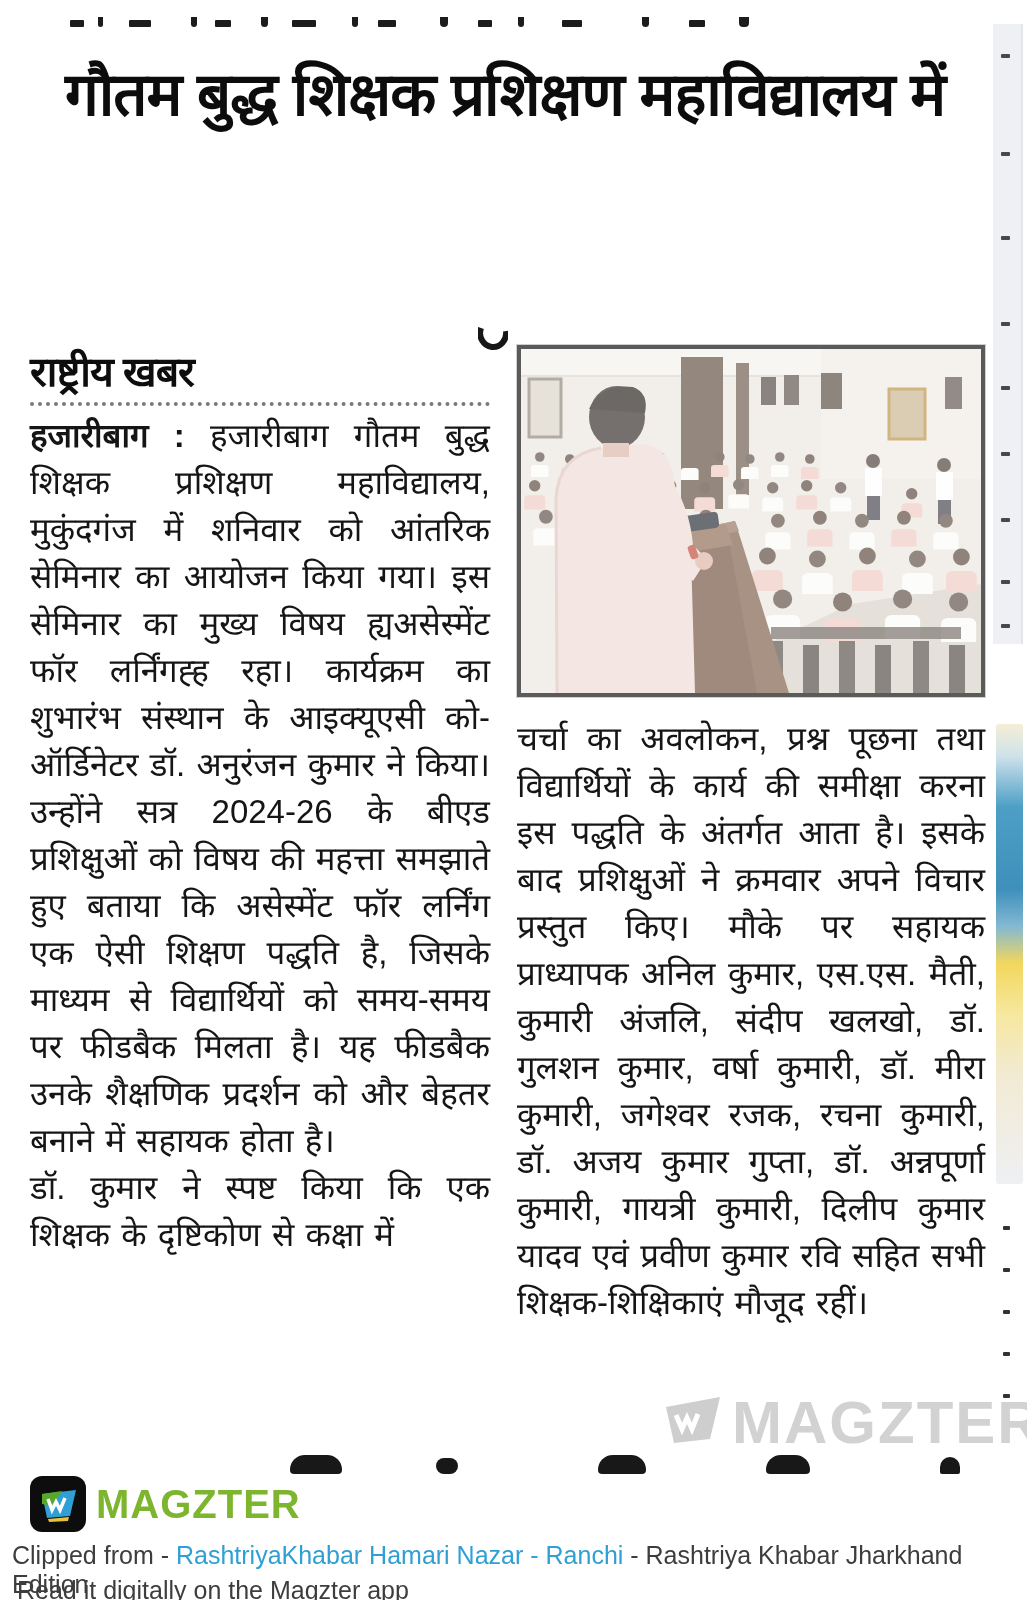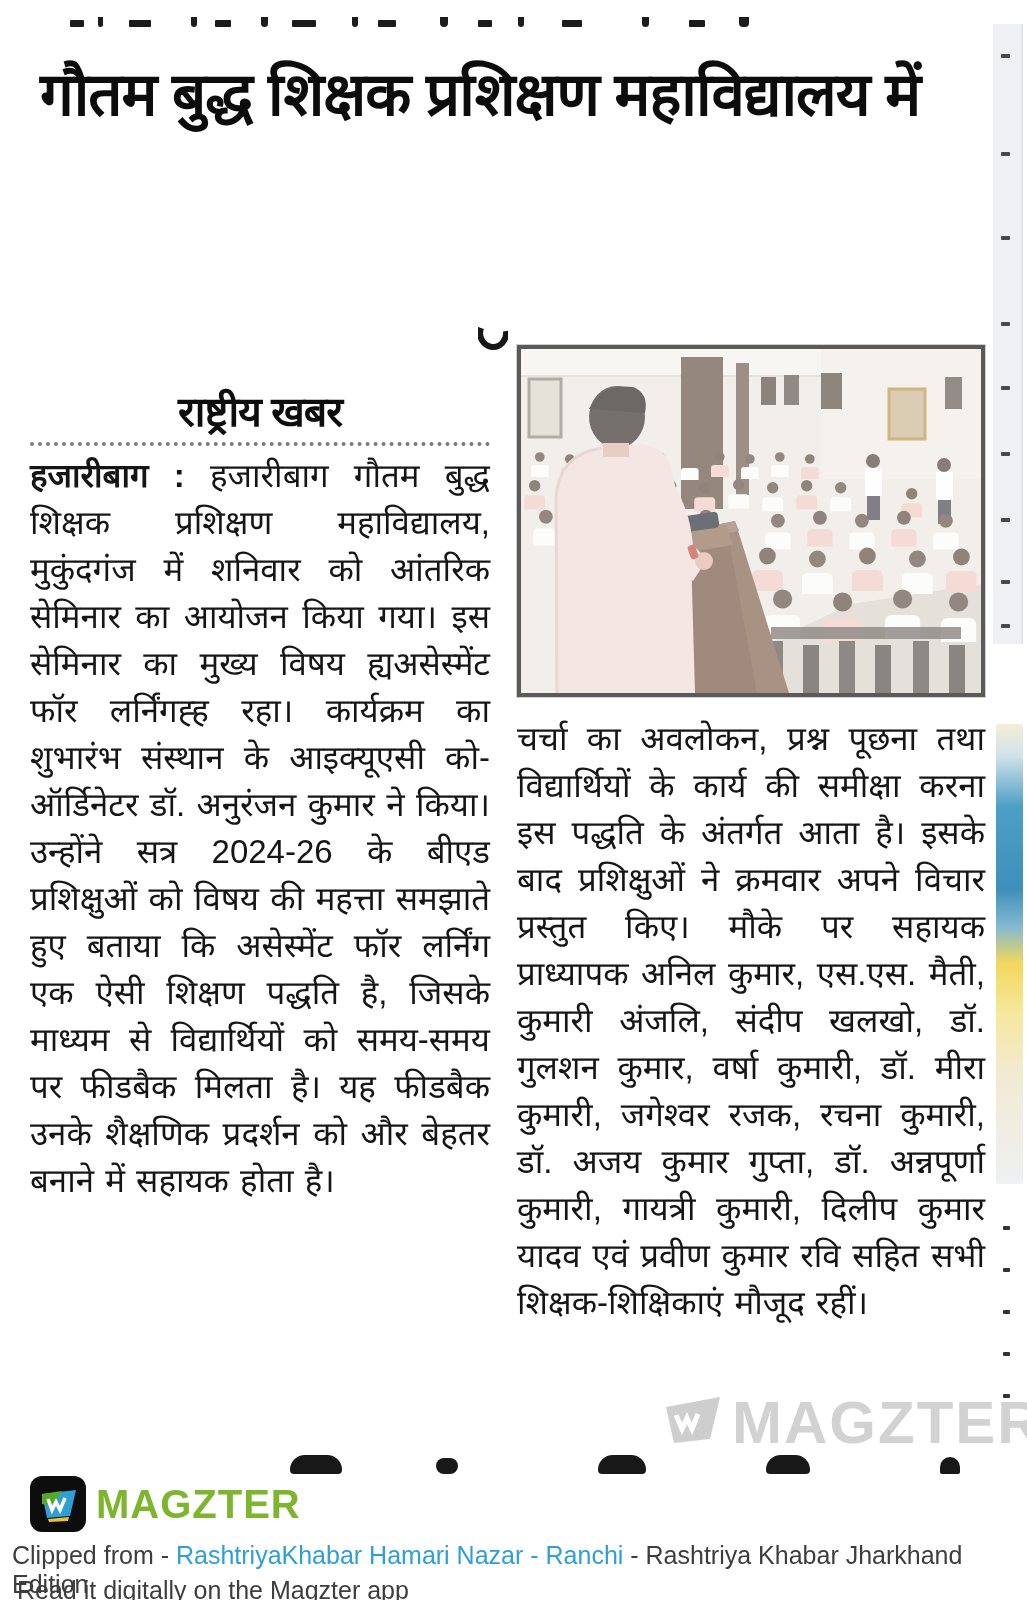--- a/index.html
+++ b/index.html
@@ -21,36 +21,35 @@
   .top-frags i:nth-child(5){width:16px;margin-left:18px;}  .top-frags i:nth-child(6){width:7px;margin-left:30px;}
   .top-frags i:nth-child(7){width:24px;margin-left:24px;}  .top-frags i:nth-child(8){width:6px;margin-left:36px;}
   .top-frags i:nth-child(9){width:18px;margin-left:20px;}  .top-frags i:nth-child(10){width:8px;margin-left:44px;}
   .top-frags i:nth-child(11){width:14px;margin-left:30px;} .top-frags i:nth-child(12){width:6px;margin-left:26px;}
   .top-frags i:nth-child(13){width:20px;margin-left:38px;} .top-frags i:nth-child(14){width:7px;margin-left:60px;}
   .top-frags i:nth-child(15){width:16px;margin-left:40px;} .top-frags i:nth-child(16){width:10px;margin-left:34px;}
 
   
   .headline {
     position:absolute; left:40px; top:48px; width:930px;
-    font-weight:700; font-size:60px; line-height:93px;
+    text-align:center; font-weight:700; font-size:60px; line-height:93px;
     letter-spacing:-1px; color:#0c0c0c;
   }
 
   
   .cut-glyph { position:absolute; left:478px; top:326px; width:30px; height:30px; }
   .cut-glyph svg { display:block; }
 
   
   .col-left  { position:absolute; left:30px;  top:342px; width:460px; }
   .col-right { position:absolute; left:517px; top:345px; width:468px; }
 
   .kicker-row {
-    text-align:center; padding-bottom:4px; margin-bottom:6px;
+    text-align:left; padding-bottom:4px; margin-bottom:6px;
     border-bottom:4px dotted #7a7a7a;
-    margin-top:40px;
   }
   .kicker { font-size:41px; font-weight:700; color:#0d0d0d; letter-spacing:-1px; }
 
   .body-text {
     font-size:33px; line-height:47px; text-align:justify; color:#151515;
     word-spacing:2px;
   }
   .body-text .lead { font-weight:700; }
   .para2 { text-indent:0; }
 
@@ -113,20 +112,21 @@
     <svg width="30" height="30" viewBox="0 0 30 30">
       <path d="M3,2 a13,14 0 1 0 25,3" fill="none" stroke="#161616" stroke-width="6"></path>
     </svg>
   </div>
 
   <div class="col-left">
     <div class="kicker-row">
       <span class="kicker">राष्ट्रीय खबर</span>
     </div>
     <p class="body-text"><b class="lead">हजारीबाग :</b><span> हजारीबाग गौतम बुद्ध शिक्षक प्रशिक्षण महाविद्यालय, मुकुंदगंज में शनिवार को आंतरिक सेमिनार का आयोजन किया गया। इस सेमिनार का मुख्य विषय ह्यअसेस्मेंट फॉर लर्निंगह्ह रहा। कार्यक्रम का शुभारंभ संस्थान के आइक्यूएसी को-ऑर्डिनेटर डॉ. अनुरंजन कुमार ने किया। उन्होंने सत्र 2024-26 के बीएड प्रशिक्षुओं को विषय की महत्ता समझाते हुए बताया कि असेस्मेंट फॉर लर्निंग एक ऐसी शिक्षण पद्धति है, जिसके माध्यम से विद्यार्थियों को समय-समय पर फीडबैक मिलता है। यह फीडबैक उनके शैक्षणिक प्रदर्शन को और बेहतर बनाने में सहायक होता है।</span></p>
+    <p class="body-text para2">डॉ. कुमार ने स्पष्ट किया कि एक शिक्षक के दृष्टिकोण से कक्षा में</p>
   </div>
 
   <div class="col-right">
     <figure class="photo">
       <svg width="460" height="344" viewBox="0 0 460 344">
         <defs>
           <g id="pw">
             <circle cx="6" cy="5" r="6" fill="#5c4b40"></circle>
             <path d="M-5,30 v-11 a4,4 0 0 1 4,-4 h14 a4,4 0 0 1 4,4 v11 z" fill="#fbfaf7"></path>
           </g>

